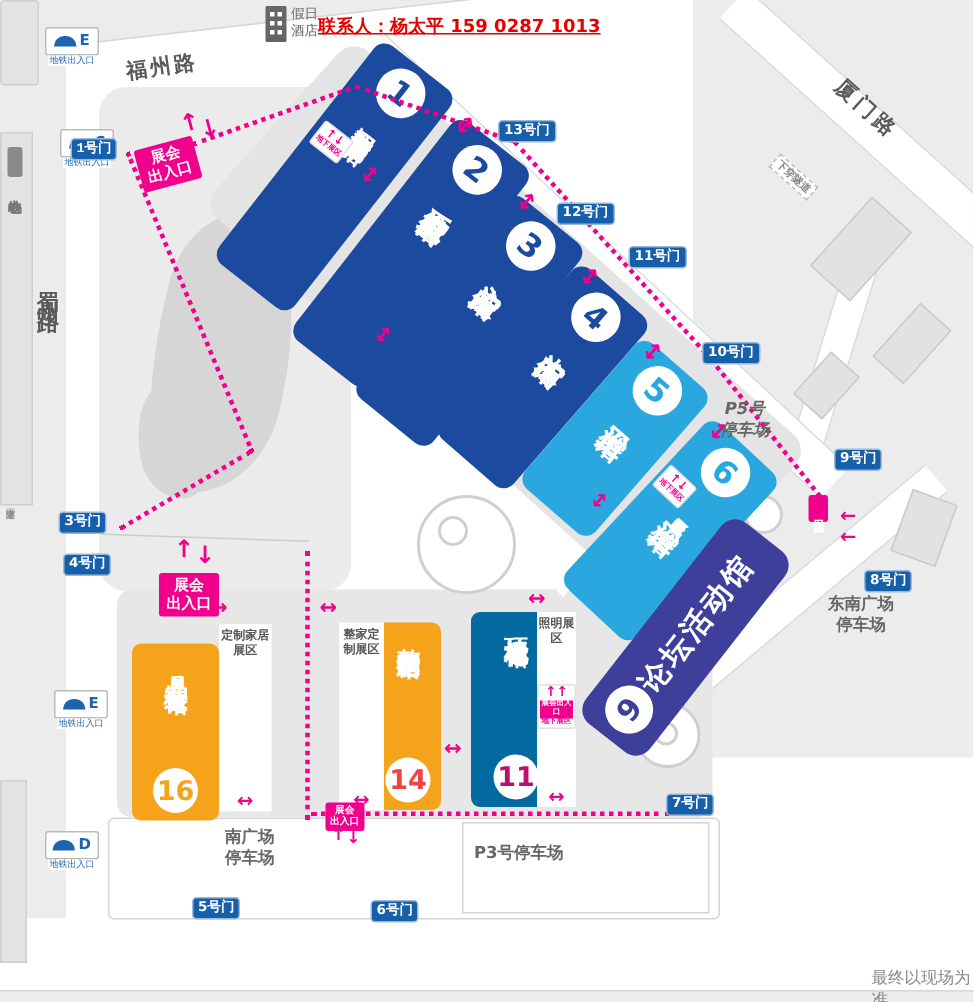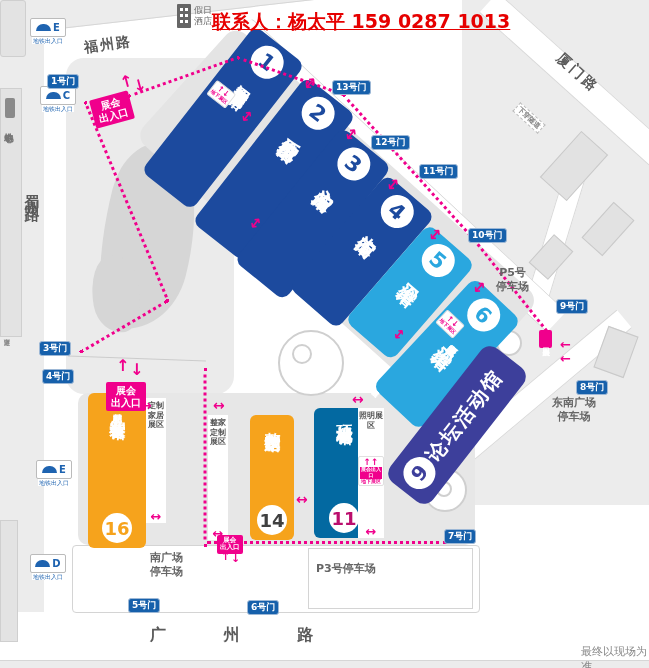--- a/index.html
+++ b/index.html
@@ -82,30 +82,29 @@
   <div class="gray" style="left:0;top:88px;width:20px;height:247px;background:#e3e3e3;border:1px solid #cfcfcf;z-index:2;"></div>
   <div class="gray" style="left:0;top:520px;width:16px;height:120px;background:#e3e3e3;border:1px solid #cfcfcf;z-index:2;"></div>
   <div class="abs" style="left:5px;top:98px;width:10px;height:20px;background:#8a8a8a;border-radius:2px;z-index:3;"></div>
   <div class="st vtiny" style="left:2px;top:126px;font-size:9px;color:#777;z-index:3;">地铁中心</div>
   <div class="st vtiny" style="left:2px;top:334px;font-size:6.5px;color:#888;font-weight:400;z-index:3;">下穿隧道</div>
 
   <div class="st" style="left:84px;top:36px;font-size:14px;transform:rotate(-8deg);letter-spacing:2px;">福州路</div>
   <div class="st" style="left:552px;top:64px;font-size:14px;transform:rotate(42deg);letter-spacing:3px;">厦门路</div>
   <div class="st" style="left:512px;top:112px;font-size:7px;color:#888;transform:rotate(42deg);border:1px dashed #bbb;padding:0 2px;background:#fff;">下穿隧道</div>
   <div class="st vtiny" style="left:22px;top:183px;font-size:15px;letter-spacing:6px;">蜀州路</div>
-  <div class="st" style="left:150px;top:625px;font-size:16px;letter-spacing:26px;">广 州 路</div>
 
   <div class="abs" style="left:177px;top:4px;width:14px;height:24px;background:#666;border-radius:1px;z-index:20;">
     <div style="position:absolute;left:3px;top:4px;width:3px;height:3px;background:#fff;box-shadow:5px 0 #fff,0 6px #fff,5px 6px #fff,0 12px #fff,5px 12px #fff;"></div>
   </div>
   <div class="abs" style="left:194px;top:5px;font-size:9px;color:#666;line-height:1.2;z-index:20;">
     <div>假日</div>
     <div>酒店</div>
   </div>
-  <div class="abs" style="left:212px;top:9px;color:#e60000;font-size:19px;font-weight:700;text-decoration:underline;z-index:20;white-space:nowrap;">联系人：杨太平 159 0287 1013</div>
+  <div class="abs" style="left:212px;top:9px;color:#e60000;font-size:12px;font-weight:700;text-decoration:underline;z-index:20;white-space:nowrap;">联系人：杨太平 159 0287 1013</div>
 
   <div class="metro" style="left:30px;top:18px;">
     <div class="mbox">
         <div class="wave"></div>
         <span class="mletter">E</span>
       </div>
     <div class="mcap">地铁出入口</div>
   </div>
   <div class="metro" style="left:40px;top:86px;">
     <div class="mbox">
@@ -192,41 +191,41 @@
   <span class="pa" style="left:344px;top:127px;font-size:16px;transform:rotate(38deg);">↕</span>
   <span class="pa" style="left:386px;top:177px;font-size:16px;transform:rotate(39deg);">↕</span>
   <span class="pa" style="left:428px;top:227px;font-size:16px;transform:rotate(41deg);">↕</span>
   <span class="pa" style="left:472px;top:280px;font-size:16px;transform:rotate(43deg);">↕</span>
 
   <div class="dhall" style="left:372px;top:398px;width:170px;height:54px;background:#3d3f9b;transform:rotate(-52deg);transform-origin:50% 50%;flex-direction:row;align-items:center;justify-content:flex-start;border-radius:12px;">
     <div class="num" style="width:32px;height:32px;font-size:20px;color:#3d3f9b;margin:0 2px 0 8px;">9</div>
     <div style="font-size:20px;font-weight:700;letter-spacing:2px;white-space:nowrap;">论坛活动馆</div>
   </div>
 
-  <div class="bhall" style="left:88px;top:393px;width:58px;height:155px;background:#f6a31c;">
+  <div class="bhall" style="left:88px;top:429px;width:58px;height:118px;background:#f6a31c;">
     <div class="vt" style="flex:1;">
       <span class="sub">精品配材</span><span class="main">智造装备馆</span>
     </div>
     <div class="num" style="color:#f6a31c;">16</div>
   </div>
 
-  <div class="zone" style="left:146px;top:398px;width:20px;height:125px;">
+  <div class="zone" style="left:146px;top:416px;width:35px;height:125px;">
     <div class="zlab">定制家居展区</div>
     <span class="pa" style="position:static;margin-top:auto;font-size:13px;">↔</span>
   </div>
 
 
-  <div class="zone" style="left:208px;top:415px;width:20px;height:125px;">
+  <div class="zone" style="left:226px;top:415px;width:30px;height:125px;">
     <div class="zlab">整家定制展区</div>
     <span class="pa" style="position:static;margin-top:auto;font-size:13px;">↔</span>
   </div>
 
   <div class="bhall" style="left:250px;top:415px;width:44px;height:125px;background:#f6a31c;">
     <div class="vt" style="flex:1;"><span class="main">整家定制馆</span></div>
-    <div class="num" style="color:#404040;">14</div>
+    <div class="num" style="color:#ef4444;">14</div>
   </div>
 
   <span class="pa" style="left:296px;top:492px;font-size:14px;">↔</span>
 
   <div class="bhall" style="left:314px;top:408px;width:60px;height:130px;background:#0369a1;">
     <div class="vt" style="flex:1;">
       <span class="main">顶墙地材馆</span><span class="sub">软装</span>
     </div>
     <div class="num" style="color:#bb0e6d;">11</div>
   </div>
@@ -266,34 +265,34 @@
   </div>
   <span class="pa" style="left:221px;top:551px;font-size:11px;">↑</span>
   <span class="pa" style="left:231px;top:553px;font-size:11px;">↓</span>
 
   <div class="entr" style="left:539px;top:330px;padding:3px 2px;">
     <span class="vtiny" style="font-size:7.5px;">展会出入口</span>
   </div>
   <span class="pa" style="left:560px;top:338px;font-size:13px;">←</span>
   <span class="pa" style="left:560px;top:352px;font-size:13px;">←</span>
 
-  <div class="gate" style="left:47px;top:74px;">1号门</div>
+  <div class="gate" style="left:47px;top:92px;font-family:Liberation Mono, monospace;">1号门</div>
   <div class="gate" style="left:39px;top:341px;">3号门</div>
   <div class="gate" style="left:42px;top:369px;">4号门</div>
   <div class="gate" style="left:128px;top:598px;">5号门</div>
   <div class="gate" style="left:247px;top:600px;">6号门</div>
   <div class="gate" style="left:444px;top:529px;">7号门</div>
   <div class="gate" style="left:576px;top:380px;">8号门</div>
   <div class="gate" style="left:556px;top:299px;">9号门</div>
   <div class="gate" style="left:468px;top:228px;">10号门</div>
   <div class="gate" style="left:419px;top:164px;">11号门</div>
   <div class="gate" style="left:371px;top:135px;">12号门</div>
   <div class="gate" style="left:332px;top:80px;">13号门</div>
 
-  <div class="pk" style="left:496px;top:266px;">
+  <div class="pk" style="left:480px;top:266px;font-style:italic;">
     <div>P5号</div>
     <div>停车场</div>
   </div>
   <div class="pk" style="left:552px;top:396px;">
     <div>东南广场</div>
     <div>停车场</div>
   </div>
   <div class="pk" style="left:150px;top:551px;">
     <div>南广场</div>
     <div>停车场</div>

